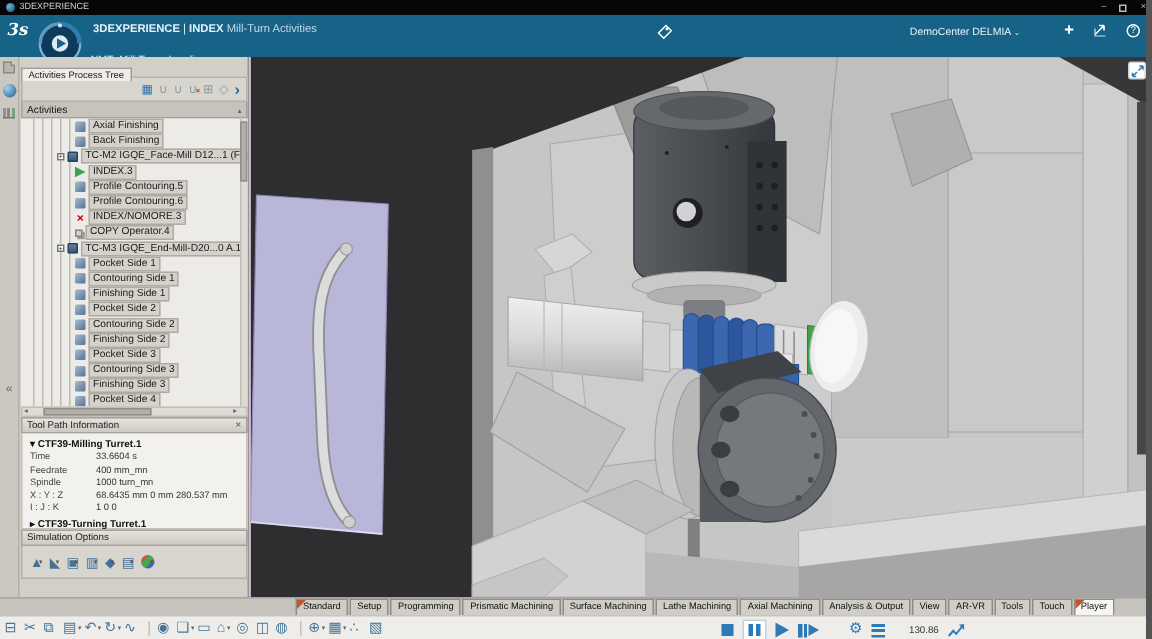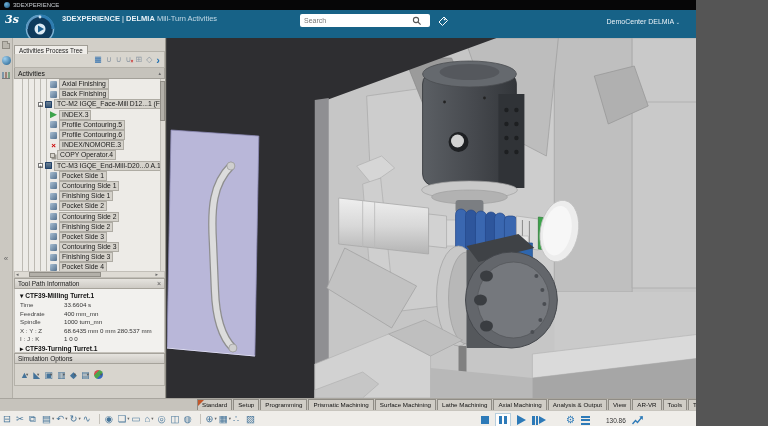--- a/index.html
+++ b/index.html
@@ -1,17 +1,17 @@
 <!DOCTYPE html>
 <html><head>
 <meta charset="utf-8">
 <style>
   html,body{margin:0;padding:0;background:#555;}
   *{box-sizing:border-box;font-family:"Liberation Sans",sans-serif;}
-  #app{position:relative;width:696px;height:426px;background:#404040;overflow:hidden;}
+  #app{position:relative;width:764px;height:426px;background:#f0abfc;overflow:hidden;}
 
   
   .titlebar{position:absolute;left:0;top:0;width:768px;height:10px;background:#060607;color:#c9ced2;
     display:flex;align-items:center;font-size:6px;padding:0 4px;}
   .titlebar .appdot{width:6px;height:6px;border-radius:50%;background:radial-gradient(circle at 35% 35%,#6fb2d8,#174f79);margin-right:3px;}
   .titlebar .wctl{margin-left:auto;display:flex;gap:9px;align-items:center;color:#b6bcc0;}
   .titlebar .maxbox{width:5px;height:5px;border:1px solid #b6bcc0;display:inline-block;}
 
   
   .header{position:absolute;left:0;top:10px;width:768px;height:28px;background:#176287;}
@@ -139,29 +139,22 @@
       <circle cx="15" cy="15" r="13.5" fill="#0e3a5c" stroke="#7fb3d4" stroke-width="1.5"></circle>
       <path d="M15 2 A13 13 0 0 1 28 15" fill="none" stroke="#2e7cb0" stroke-width="3"></path>
       <path d="M2 15 A13 13 0 0 1 15 2" fill="none" stroke="#5d98c2" stroke-width="2"></path>
       <circle cx="15" cy="15" r="5.5" fill="#ddeaf4"></circle>
       <path d="M13 11.5 L19 15 L13 18.5 Z" fill="#1c5f8f"></path>
       <circle cx="15" cy="3" r="1.4" fill="#cfe4f2"></circle>
     </svg>
     <span class="brand">
       <b>3DEXPERIENCE</b>
       <span>|</span>
-      <b>DELMIA</b>
+      <b>INDEX</b>
       <span class="mod">Mill-Turn Activities</span>
-    </span>
-    <span class="searchbox">
-      <input placeholder="Search" style="">
-      <svg width="10" height="10">
-        <circle cx="4" cy="4" r="2.6" fill="none" stroke="#555" stroke-width="1.1"></circle>
-        <line x1="6" y1="6" x2="8.6" y2="8.6" stroke="#555" stroke-width="1.1"></line>
-      </svg>
     </span>
     <svg class="tagicon" width="11" height="11">
       <path d="M1 6 L6 1 L9.5 4.5 L4.5 9.5 Z" fill="none" stroke="#fff" stroke-width="1"></path>
       <circle cx="6.6" cy="3.4" r="0.9" fill="#fff"></circle>
     </svg>
     <span class="usermenu">
       <span>DemoCenter DELMIA</span>
       <span class="car">⌄</span>
     </span>
     <span class="hright">

